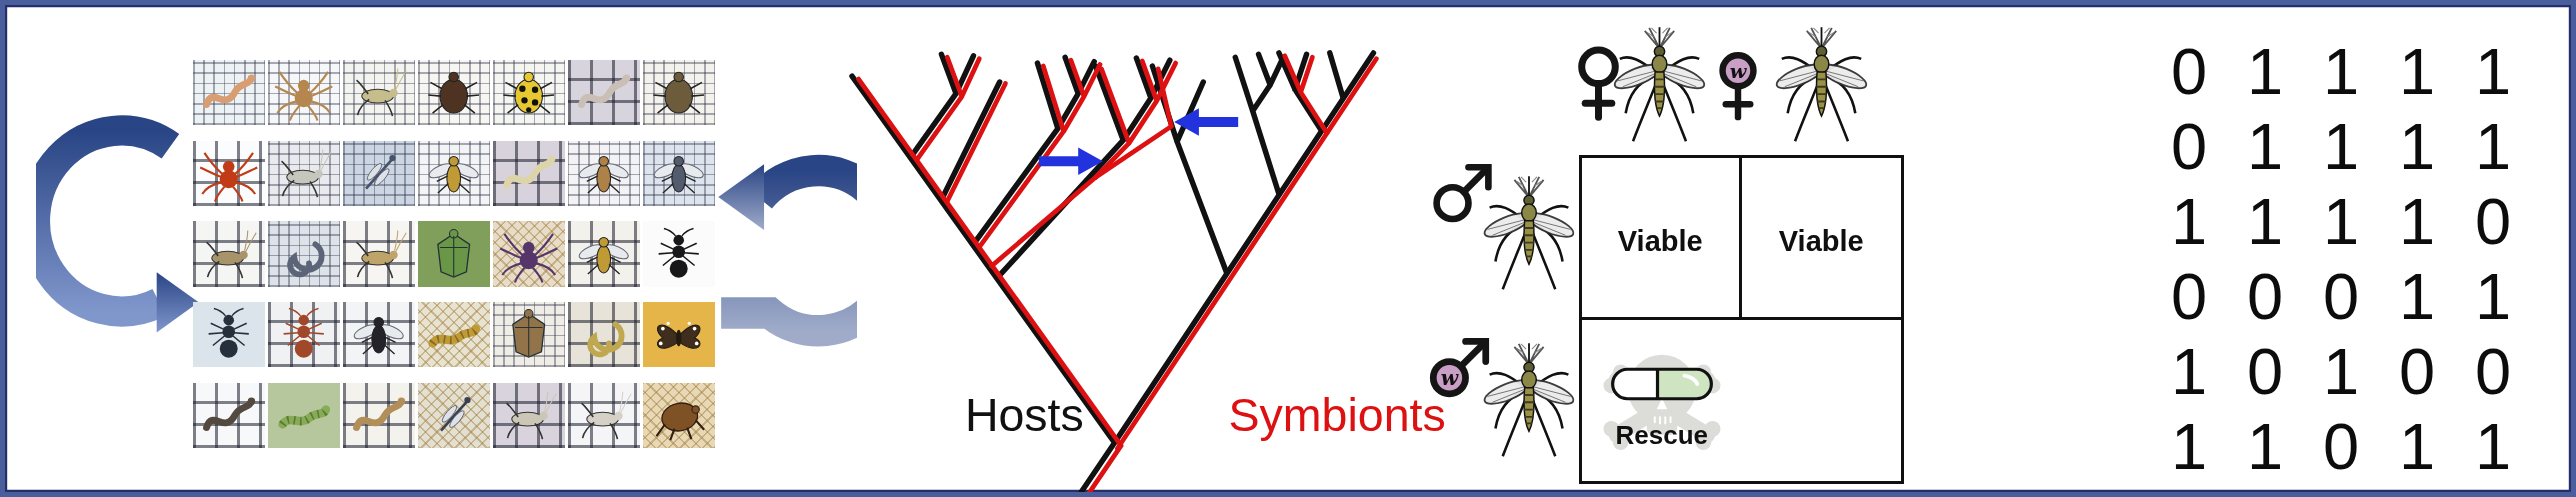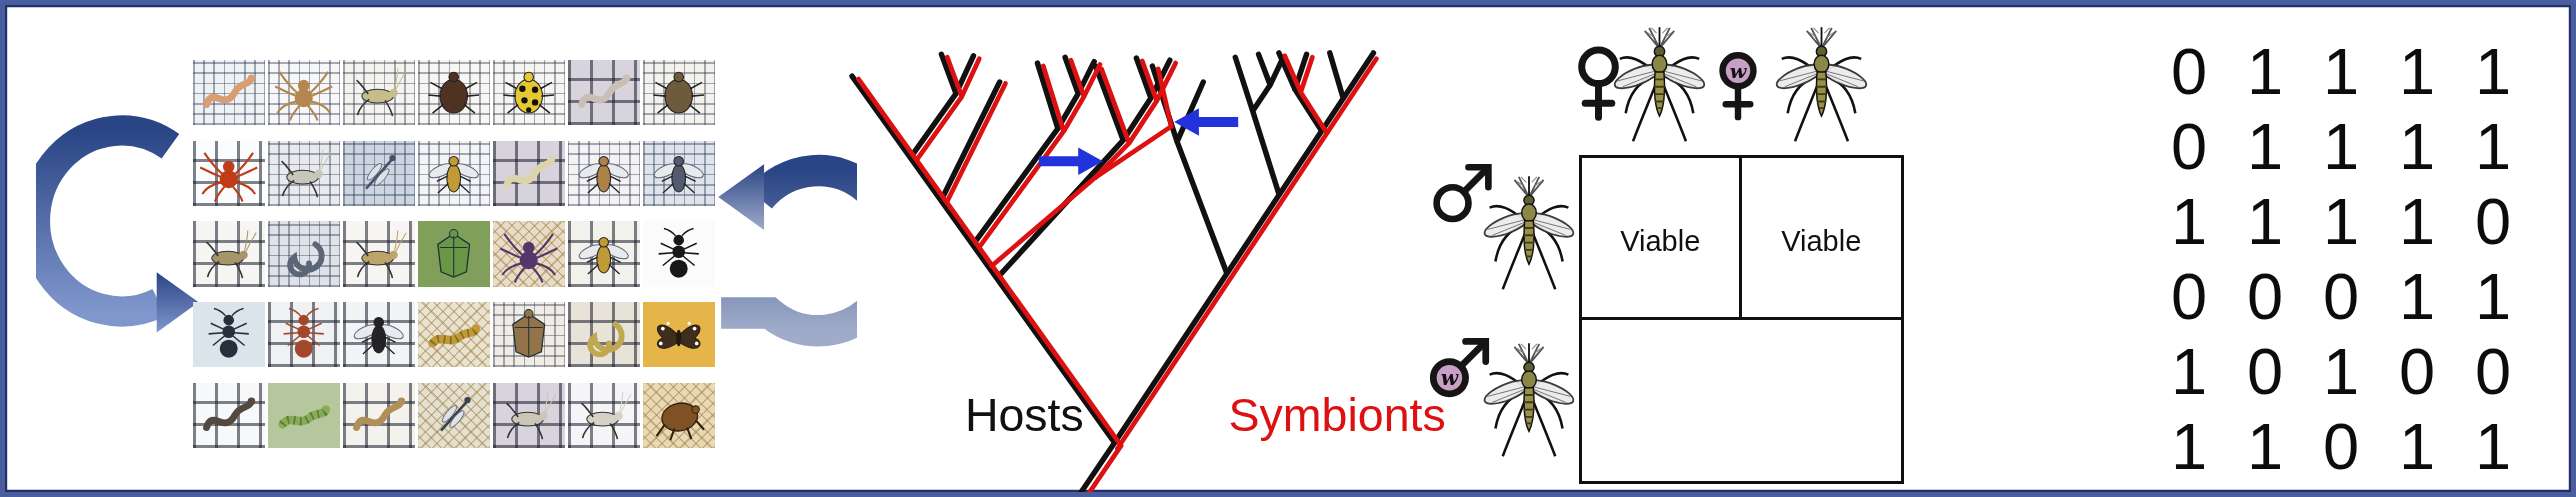--- a/index.html
+++ b/index.html
@@ -27,21 +27,21 @@
   .tree-svg{position:absolute;left:807px;top:13px;width:640px;height:480px;}
   
   .abs{position:absolute;}
   .punnett{position:absolute;left:1574px;top:150px;width:325px;height:329px;
            border:3.6px solid #101010;box-sizing:border-box;display:grid;
            grid-template-columns:1fr 1fr;grid-template-rows:1fr 1fr;background:#fff;}
   .pcell{position:relative;box-sizing:border-box;}
   .pcell.br{border-right:3.6px solid #101010;}
   .pcell.bb{border-bottom:3.6px solid #101010;}
   .pcell .cell-label{position:absolute;left:0;right:0;text-align:center;
-        font-weight:400;color:#101010;}
+        font-weight:700;color:#101010;}
   .viable-label{top:42%;font-size:29px;}
   .death-label{top:47%;font-size:28px;}
   .rescue-label{top:62%;font-size:26px;}
   .skull-wrap{position:absolute;left:50%;top:50%;transform:translate(-50%,-50%);}
   .pill-wrap{position:absolute;left:50%;top:40%;transform:translate(-50%,-50%);}
   
   .matrix{position:absolute;left:2146px;top:29px;width:380px;height:414px;display:grid;
           grid-template-columns:repeat(5,1fr);grid-template-rows:repeat(6,1fr);}
   .mcell{display:flex;align-items:center;justify-content:center;
          font-size:65px;color:#0c0c0c;font-family:"Liberation Sans",sans-serif;}
@@ -506,20 +506,33 @@
       <use href="#mosquito-shape"></use>
     </svg>
 
   <div class="punnett">
     <div class="pcell br bb">
       <div class="cell-label viable-label">Viable</div>
     </div>
     <div class="pcell bb">
       <div class="cell-label viable-label">Viable</div>
     </div>
+    <div class="pcell">
+      <svg class="skull-wrap" width="138" height="125" viewBox="0 0 210 190" style="color:#dcdcd8">
+          <use href="#skull-shape"></use>
+        </svg>
+      <svg class="pill-wrap" width="109" height="45" viewBox="0 0 170 70">
+        <rect x="8" y="12" width="154" height="46" rx="23" fill="#cfe5c2"></rect>
+        <path d="M31,12 a23,23 0 0 0 0,46 h47 v-46 z" fill="#ffffff"></path>
+        <rect x="8" y="12" width="154" height="46" rx="23" fill="none" stroke="#111" stroke-width="5"></rect>
+        <line x1="78" y1="12" x2="78" y2="58" stroke="#111" stroke-width="5"></line>
+        <path d="M120,22 q16,3 20,13" stroke="#fff" stroke-width="6" fill="none" stroke-linecap="round"></path>
+      </svg>
+      <div class="cell-label rescue-label">Rescue</div>
+    </div>
   </div>
 
   <div class="matrix" id="matrix">
       <div class="mcell">0</div>
       <div class="mcell">1</div>
       <div class="mcell">1</div>
       <div class="mcell">1</div>
       <div class="mcell">1</div>
       <div class="mcell">0</div>
       <div class="mcell">1</div>

